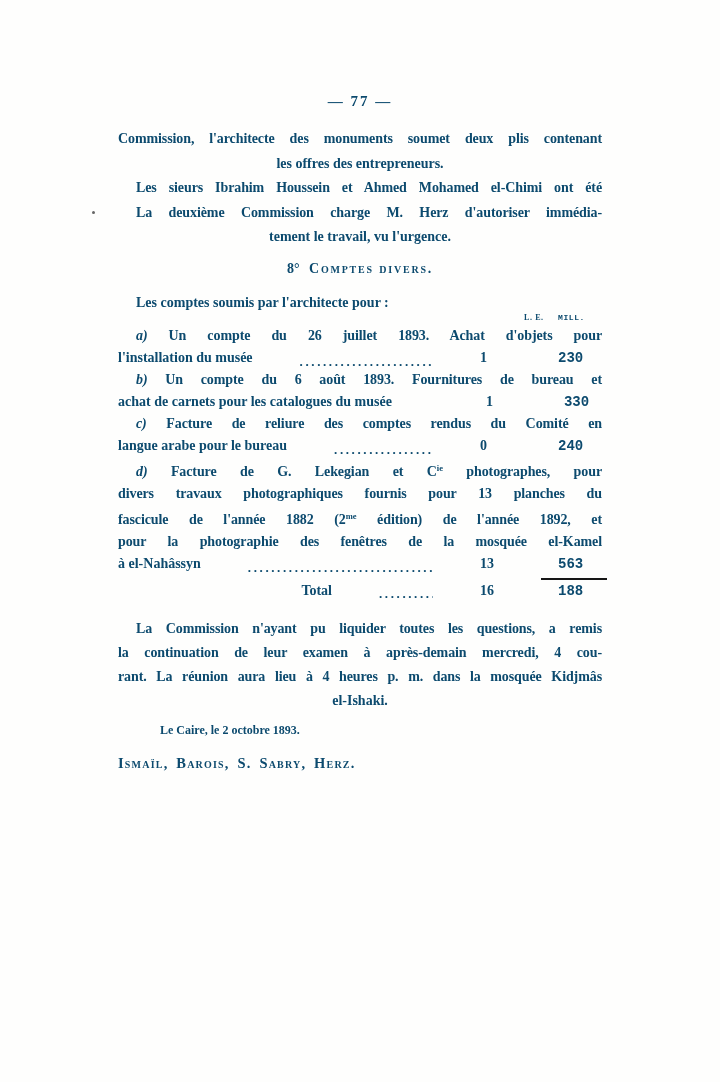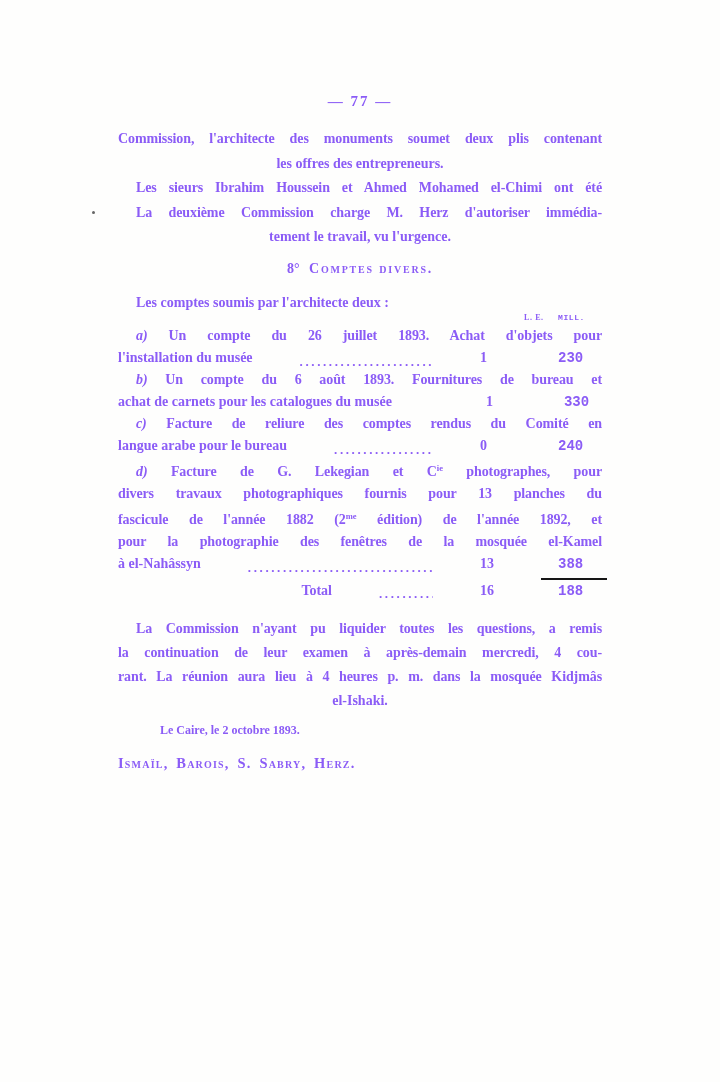--- a/index.html
+++ b/index.html
@@ -7,21 +7,21 @@
     padding: 0;
     background: #ffffff;
   }
   .sheet {
     position: relative;
     width: 720px;
     height: 1082px;
     background: #fefefd;
     overflow: hidden;
     font-family: "Liberation Serif", "DejaVu Serif", serif;
-    color: #8b5cf6;
+    color: #0c4a6e;
     font-weight: 700;
   }
   .content {
     position: absolute;
     left: 118px;
     top: 0;
     width: 484px;
   }
   .page-num {
     margin-top: 93px;
@@ -160,21 +160,21 @@
       <div class="jline ind">Les sieurs Ibrahim Houssein et Ahmed Mohamed el-Chimi ont été</div>
       <div class="jline ind">La deuxième Commission charge M. Herz d'autoriser immédia-</div>
       <div class="lline">tement le travail, vu l'urgence.</div>
     </div>
 
     <div class="sec-head">
       <span class="sec-num">8°</span>
       <span class="sec-title">Comptes divers.</span>
     </div>
 
-    <div class="intro">Les comptes soumis par l'architecte deux :</div>
+    <div class="intro">Les comptes soumis par l'architecte pour :</div>
 
     <div class="col-head">
       <span class="flex-spacer"></span>
       <span class="num le colhdr">L. E.</span>
       <span class="num mill colhdr">MILL.</span>
     </div>
 
     <div class="items">
 
       <div class="jline ind">
@@ -218,21 +218,21 @@
       <div class="jline">divers travaux photographiques fournis pour 13 planches du</div>
       <div class="jline">
         <span>fascicule de l'année 1882 (2</span><span class="sup">me</span>
         <span>édition) de l'année 1892, et</span>
       </div>
       <div class="jline">pour la photographie des fenêtres de la mosquée el-Kamel</div>
       <div class="acct-row">
         <span class="txt">à el-Nahâssyn</span>
         <span class="leader"></span>
         <span class="num le">13</span>
-        <span class="num mill">388</span>
+        <span class="num mill">563</span>
       </div>
     </div>
 
     <div class="total-rule"></div>
 
     <div class="acct-row total-row">
       <span class="flex-spacer"></span>
       <span class="txt">Total</span>
       <span class="leader tleader"></span>
       <span class="num le">16</span>

